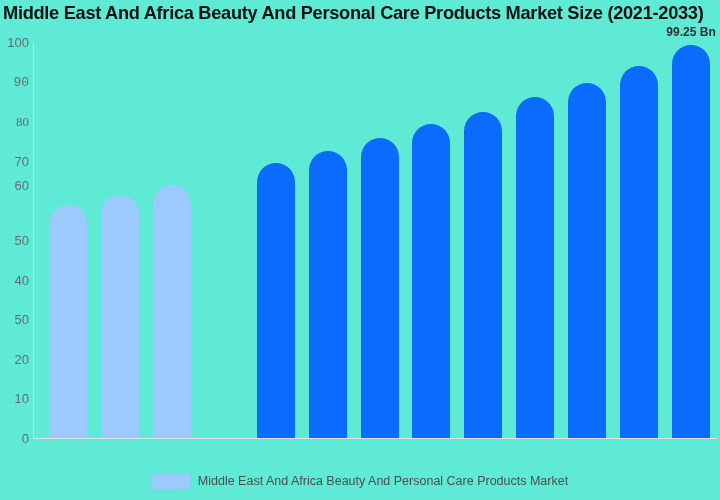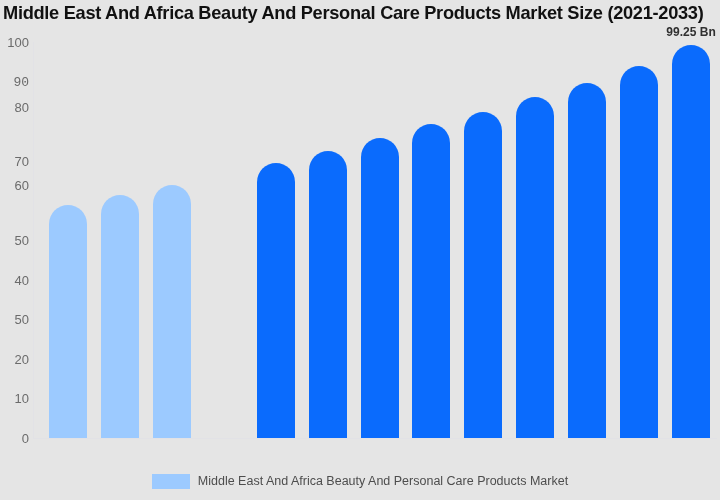--- a/index.html
+++ b/index.html
@@ -12,21 +12,21 @@
     height: 500px;
     overflow: hidden;
     font-family: "Liberation Sans", sans-serif;
     -webkit-font-smoothing: antialiased;
   }
 
   #chart-root {
     position: relative;
     width: 720px;
     height: 500px;
-    background: #e5e5e5;
+    background: #5eead4;
   }
 
   
   #chart-title {
     position: absolute;
     left: 3px;
     top: 1px;
     width: 716px;
     height: 24px;
     font-size: 18.5px;
@@ -157,21 +157,21 @@
 <div id="chart-root">
 
   <div id="chart-title">Middle East And Africa Beauty And Personal Care Products Market Size (2021-2033)</div>
 
   <div id="y-axis-line"></div>
   <div id="x-axis-line"></div>
 
   <div id="y-ticks">
       <div class="y-tick" style="top: 0px;">100</div>
       <div class="y-tick" style="top: 39.6px; font-family: Liberation Mono, monospace;">90</div>
-      <div class="y-tick" style="top: 65px;">80</div>
+      <div class="y-tick" style="top: 79px; font-family: Liberation Serif, serif;">80</div>
       <div class="y-tick" style="top: 118.8px;">70</div>
       <div class="y-tick" style="top: 143px;">60</div>
       <div class="y-tick" style="top: 198px;">50</div>
       <div class="y-tick" style="top: 237.6px;">40</div>
       <div class="y-tick" style="top: 277.2px;">50</div>
       <div class="y-tick" style="top: 316.8px;">20</div>
       <div class="y-tick" style="top: 356.4px;">10</div>
       <div class="y-tick" style="top: 396px;">0</div>
     </div>
 

